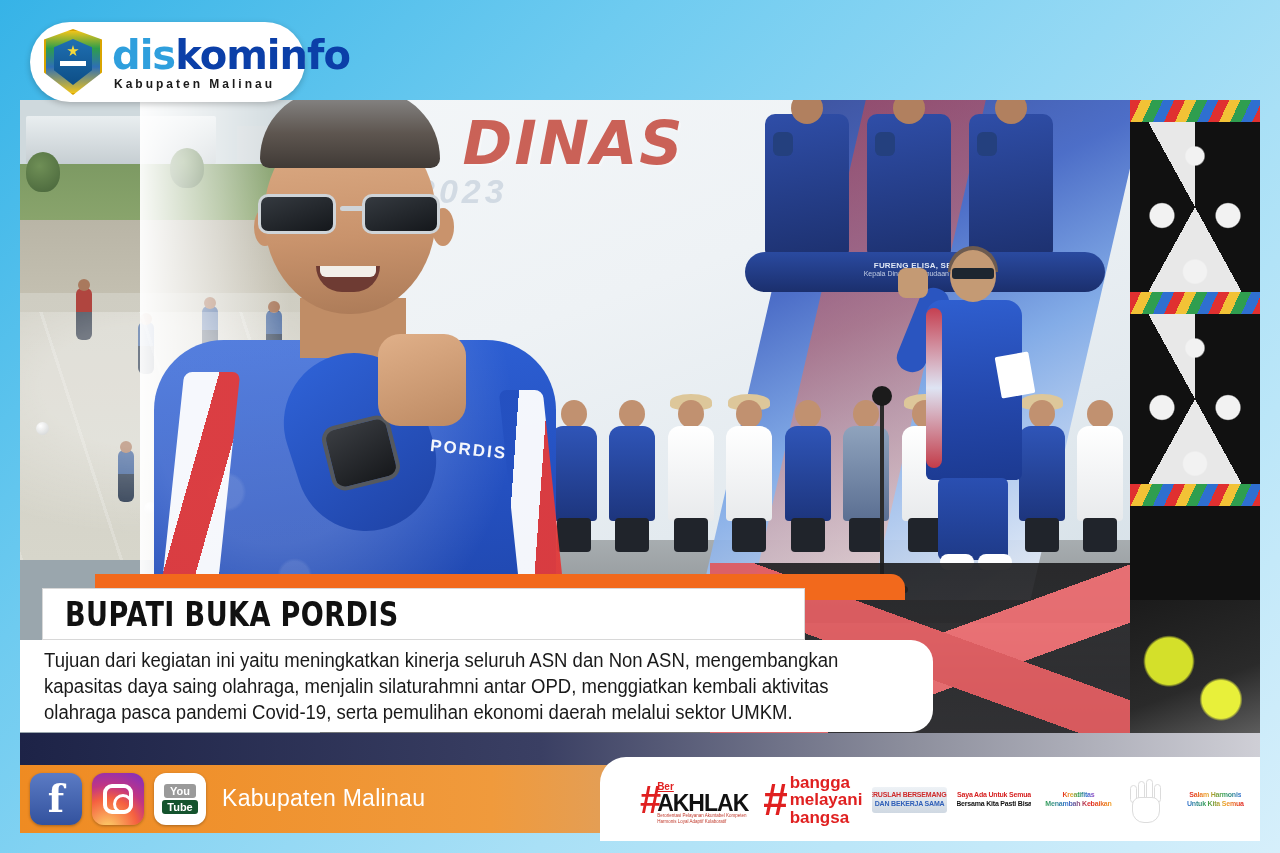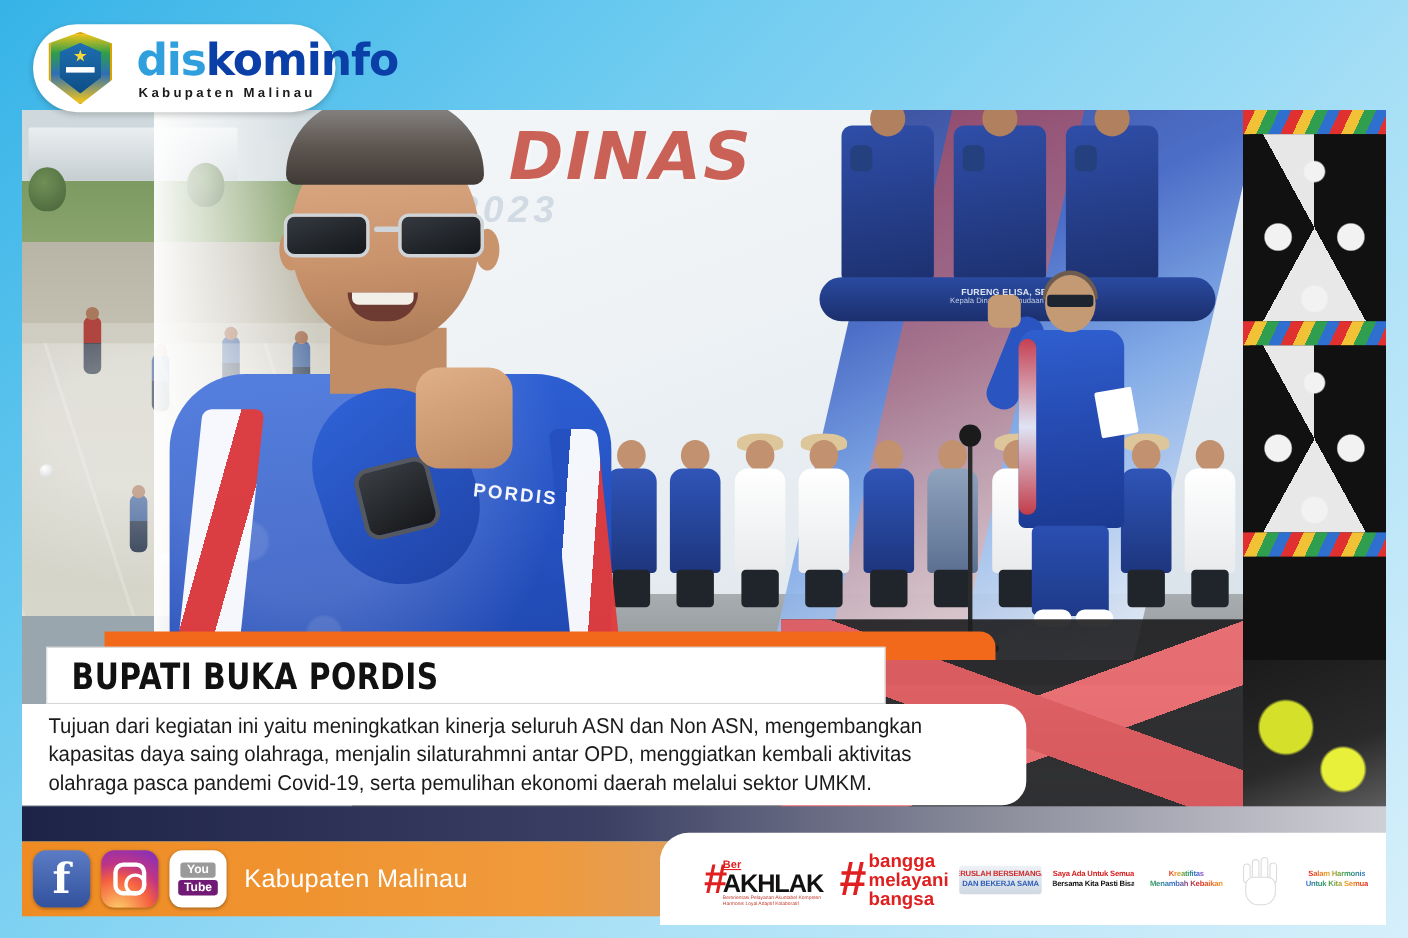--- a/index.html
+++ b/index.html
@@ -232,21 +232,21 @@
   #crest .shield{position:absolute;left:2px;top:2px;width:58px;height:66px;
     background:linear-gradient(180deg,#f0c419 0%,#2e9e4a 28%,#2e6fb5 58%,#f0c419 100%);
     clip-path:polygon(50% 0,100% 16%,100% 66%,50% 100%,0 66%,0 16%);
     border:2px solid #d9a400;}
   #crest .inner{position:absolute;left:12px;top:12px;width:38px;height:46px;
     background:linear-gradient(180deg,#1f6fb2,#0d4e86);
     clip-path:polygon(50% 0,100% 18%,100% 68%,50% 100%,0 68%,0 18%);}
   #crest .star{position:absolute;left:25px;top:18px;width:12px;height:12px;background:#f5d93a;
     clip-path:polygon(50% 0,61% 35%,98% 35%,68% 57%,79% 91%,50% 70%,21% 91%,32% 57%,2% 35%,39% 35%);}
   #crest .bar{position:absolute;left:18px;top:34px;width:26px;height:5px;background:#fff;}
-  #logo .wordmark{margin-left:20px;line-height:1;}
+  #logo .wordmark{margin-left:8px;line-height:1;}
   #logo .wm-top{font-family:"DejaVu Sans", sans-serif;font-weight:bold;font-size:40px;letter-spacing:-1px;}
   #logo .wm-top .d{color:#2f9fdd;} #logo .wm-top .k{color:#0b3fa8;}
   #logo .wm-bot{font-size:12px;font-weight:bold;letter-spacing:3px;color:#1b1b1b;
                 margin-top:3px;margin-left:2px;}
 
   
   #orangebar{position:absolute;left:95px;top:574px;width:810px;height:26px;
              background:#f2691c;border-radius:0 14px 0 0;z-index:18;}
   #titlebox{position:absolute;left:42px;top:588px;width:763px;height:52px;background:#fff;
             border:1px solid #d8d8d8;z-index:20;display:flex;align-items:center;padding-left:22px;}
@@ -269,21 +269,21 @@
   .sicon{width:52px;height:52px;border-radius:12px;display:flex;align-items:center;justify-content:center;
          box-shadow:0 1px 3px rgba(0,0,0,.3);}
   .fb{background:linear-gradient(180deg,#5b7bc4,#33529e);}
   .fb .glyph{color:#fff;font-family:"DejaVu Serif",serif;font-weight:bold;font-size:38px;line-height:1;}
   .ig{background:radial-gradient(circle at 30% 107%,#fdd36a 0%,#f56040 45%,#c13584 65%,#7b2ec4 100%);}
   .ig .ring{width:30px;height:30px;border:4px solid #fff;border-radius:9px;position:relative;}
   .ig .ring:before{content:"";position:absolute;left:6px;top:6px;width:14px;height:14px;
                    border:3px solid #fff;border-radius:50%;}
   .yt{background:#fff;flex-direction:column;gap:2px;padding:5px 4px;}
   .yt .y1{background:#9a9a9a;color:#fff;font-size:11px;font-weight:bold;padding:1px 6px;border-radius:3px;}
-  .yt .y2{background:#701a75;color:#fff;font-size:11px;font-weight:bold;padding:1px 5px;border-radius:3px;text-align:right;}
+  .yt .y2{background:#14532d;color:#fff;font-size:11px;font-weight:bold;padding:1px 5px;border-radius:3px;text-align:right;}
   #foottext{color:#fff;line-height:1.18;margin-left:6px;}
   #foottext div{font-size:23px;letter-spacing:.3px;}
 
   
   #badges{position:absolute;left:640px;top:770px;width:615px;height:60px;display:flex;
           align-items:center;gap:10px;z-index:31;}
   .bdg{display:flex;align-items:center;}
   .akhlak .hash{color:#e02020;font-size:38px;font-weight:bold;line-height:.8;}
   .akhlak .txt{margin-left:-4px;}
   .akhlak .ber{font-size:10px;color:#e02020;font-weight:bold;text-decoration:underline;}

